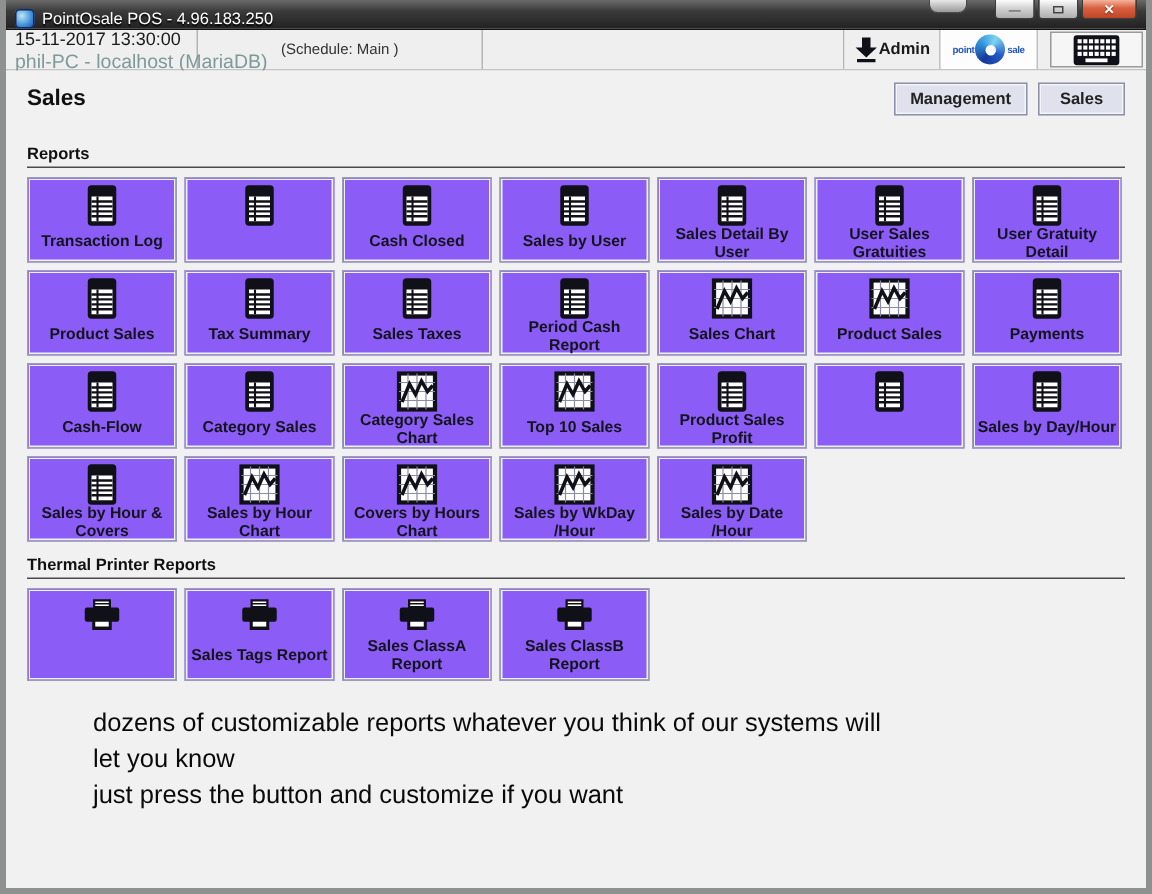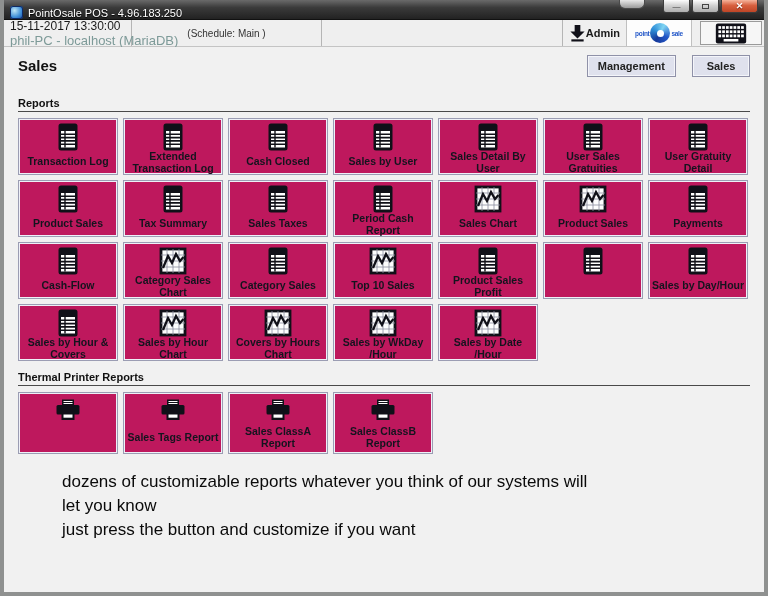--- a/index.html
+++ b/index.html
@@ -48,31 +48,31 @@
     background:conic-gradient(from 210deg, #16399a, #2f8fd8, #7fd4f2, #2458c8, #16399a);
     display:flex; align-items:center; justify-content:center; }
   .logo-hole { width:7px; height:7px; border-radius:50%; background:#fff; }
   .kbd-btn { width:62px; margin:1px 2px 1px 8px; background:#f6f6f6; border:1px solid #9a9a9a;
     display:flex; align-items:center; justify-content:center; cursor:pointer; }
 
   
   .content { flex:1; padding:8px 14px 0 14px; background:#f1f1f1; position:relative; }
   .page-title-row { display:flex; align-items:flex-start; justify-content:space-between; height:32px; }
   .page-title { font-size:15px; font-weight:bold; color:#111; padding-top:2px; }
-  .nav-btns { display:flex; gap:16px;border-radius:10px; }
+  .nav-btns { display:flex; gap:7px;border-radius:10px; }
   .nav-btn { min-width:58px; height:22px; padding:0 10px; background:#dfe1ed;
     border:1px solid #8f91a8; box-shadow:inset 0 0 0 1px #f4f5fa;
     font-size:11px; font-weight:bold; color:#222; cursor:pointer;
     font-family:"Liberation Sans", sans-serif; }
 
   .section-label { font-size:11px; font-weight:bold; color:#111; margin-top:10px; }
   .section-rule { border:none; border-top:1px solid #4a4a4a; margin:2px 0 6px 0; }
 
   .grid { display:flex; flex-wrap:wrap; gap:5px; }
-  .rbtn { width:100px; height:57px; background:#be185d; border:1px solid #9b9db3;
+  .rbtn { width:100px; height:57px; background:#8b5cf6; border:1px solid #9b9db3;
     box-shadow:inset 0 0 0 1px #eef0f7; display:flex; flex-direction:column; align-items:center;
     padding:4px 2px 2px 2px; cursor:pointer; font-family:"Liberation Sans", sans-serif; }
   .rbtn.tall { height:62px; }
   .ricon { flex:none; height:28px; display:flex; align-items:center; justify-content:center; }
   .ricon svg { width:28px; height:28px; }
   .rlabel { flex:1; display:flex; align-items:center; justify-content:center; text-align:center;
     font-size:10.5px; font-weight:bold; color:#14141e; line-height:1.12; }
 
   .footer-note { margin:16px 0 0 44px; }
   .note-line { font-size:17px; font-weight:normal; color:#0a0a0a; line-height:1.42; }
@@ -201,21 +201,20 @@
           </span>
           <span class="rlabel">Transaction Log</span>
         </button>
 
         <button class="rbtn">
           <span class="ricon">
             <svg>
               <use href="#icon-table"></use>
             </svg>
           </span>
-          <span class="rlabel">Extended Transaction Log</span>
         </button>
 
         <button class="rbtn">
           <span class="ricon">
             <svg>
               <use href="#icon-table"></use>
             </svg>
           </span>
           <span class="rlabel">Cash Closed</span>
         </button>
@@ -324,33 +323,33 @@
             <svg>
               <use href="#icon-table"></use>
             </svg>
           </span>
           <span class="rlabel">Cash-Flow</span>
         </button>
 
         <button class="rbtn">
           <span class="ricon">
             <svg>
+              <use href="#icon-table"></use>
+            </svg>
+          </span>
+          <span class="rlabel">Category Sales</span>
+        </button>
+
+        <button class="rbtn">
+          <span class="ricon">
+            <svg>
               <use href="#icon-chart"></use>
             </svg>
           </span>
           <span class="rlabel">Category Sales Chart</span>
-        </button>
-
-        <button class="rbtn">
-          <span class="ricon">
-            <svg>
-              <use href="#icon-table"></use>
-            </svg>
-          </span>
-          <span class="rlabel">Category Sales</span>
         </button>
 
         <button class="rbtn">
           <span class="ricon">
             <svg>
               <use href="#icon-chart"></use>
             </svg>
           </span>
           <span class="rlabel">Top 10 Sales</span>
         </button>

